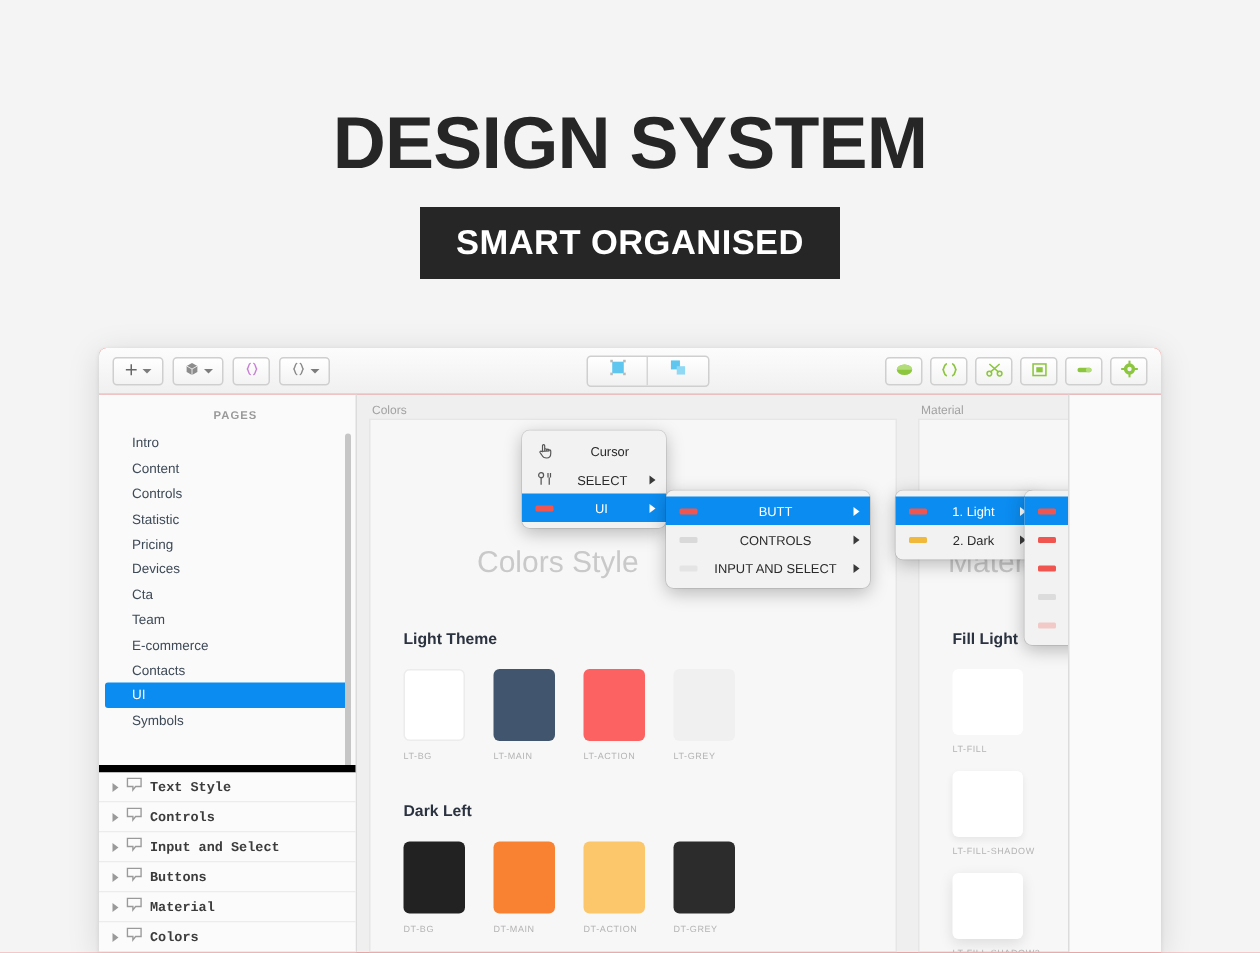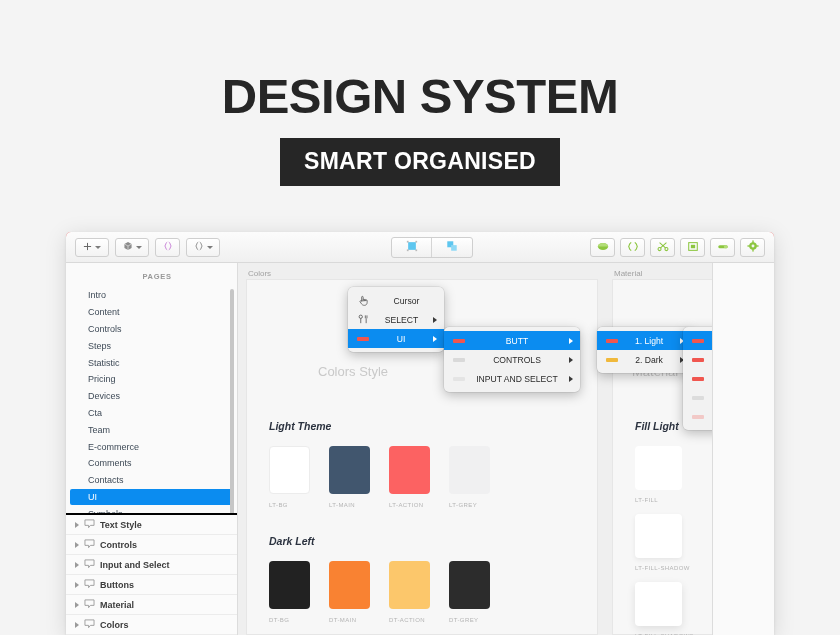--- a/index.html
+++ b/index.html
@@ -104,21 +104,21 @@
     padding-left: 22px;
     display: flex; align-items: center;
     font-size: 9px; color: #3e4a57;
   }
   .page-item.selected { background: #0b8cf0; color: #ffffff; margin: 0 4px; border-radius: 2px; padding-left: 18px; }
   .pages-scrollbar {
     position: absolute; right: 3px; top: 2px;
     width: 4px; height: 240px;
     border-radius: 2px; background: #c6c6c6;
   }
-  .layers-list { border-top: 2px solid #000000; }
+  .layers-list { border-top: 5px solid #000000; font-family: Liberation Mono, monospace; }
   .layer-item {
     height: 20px;
     display: flex; align-items: center; gap: 5px;
     padding-left: 9px;
     font-size: 9px; font-weight: bold; color: #3c3c3c;
     border-bottom: 1px solid #ececec;
     background: #fbfbfb;
   }
   .layer-disc { width: 0; height: 0; border-top: 3.2px solid transparent; border-bottom: 3.2px solid transparent; border-left: 4.2px solid #9a9a9a; }
 
@@ -137,23 +137,23 @@
   .artboard-label {
     position: absolute;
     font-size: 8px; color: #a2a2a2;
     top: -11px; left: 1px;
   }
   #ab-colors { left: 8px; top: 16px; width: 352px; height: 356px; }
   #ab-material { left: 374px; top: 16px; width: 126px; height: 356px; }
 
   .ab-title {
     position: absolute;
-    font-size: 13px; color: #c9c9c9; font-weight: normal;
-  }
-  .section-title { position: absolute; font-size: 10.5px; font-weight: bold; color: #2c3340; font-style: italic; }
+    font-size: 20px; color: #c9c9c9; font-weight: normal;
+  }
+  .section-title { position: absolute; font-size: 10.5px; font-weight: bold; color: #2c3340; }
   .swatch { position: absolute; border-radius: 4px; }
   .swatch-label { position: absolute; font-size: 6px; letter-spacing: 0.4px; color: #b4b4b4; }
 
   
   .right-panel {
     width: 62px;
     background: #fafafa;
     border-left: 1px solid #dcdcdc;
   }
 
@@ -328,42 +328,36 @@
           <div class="page-item">
               <span>Intro</span>
             </div>
           <div class="page-item">
               <span>Content</span>
             </div>
           <div class="page-item">
               <span>Controls</span>
             </div>
           <div class="page-item">
-              <span>Steps</span>
-            </div>
-          <div class="page-item">
               <span>Statistic</span>
             </div>
           <div class="page-item">
               <span>Pricing</span>
             </div>
           <div class="page-item">
               <span>Devices</span>
             </div>
           <div class="page-item">
               <span>Cta</span>
             </div>
           <div class="page-item">
               <span>Team</span>
             </div>
           <div class="page-item">
               <span>E-commerce</span>
-            </div>
-          <div class="page-item">
-              <span>Comments</span>
             </div>
           <div class="page-item">
               <span>Contacts</span>
             </div>
           <div class="page-item selected">
               <span>UI</span>
             </div>
           <div class="page-item">
               <span>Symbols</span>
             </div>

